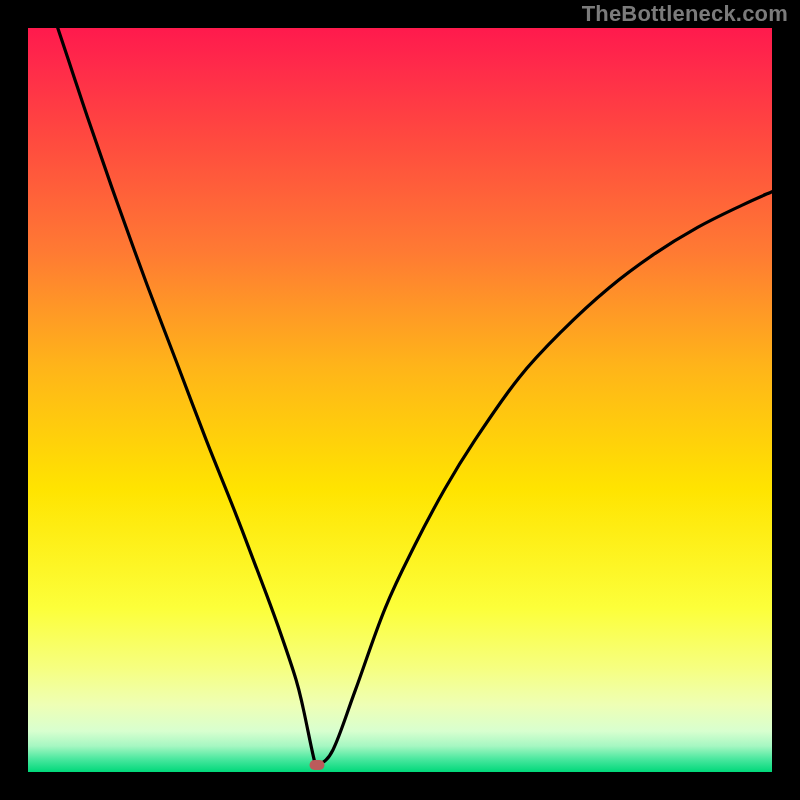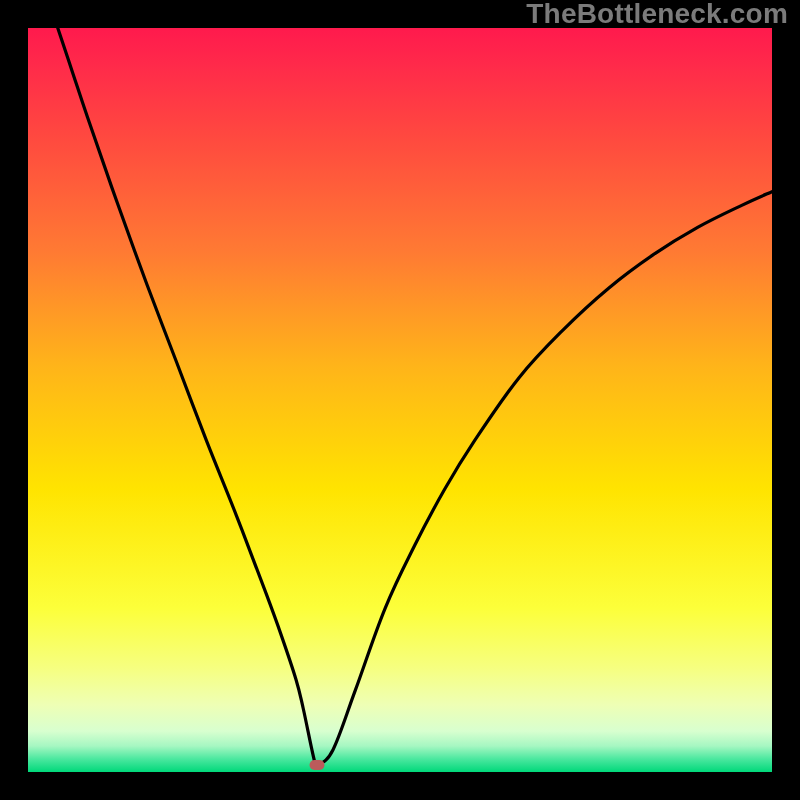--- a/index.html
+++ b/index.html
@@ -15,21 +15,21 @@
     position: absolute;
     inset: 0;
     background: #000000;
   }
   .watermark {
     position: absolute;
     top: 0;
     right: 12px;
     height: 28px;
     line-height: 28px;
-    font-size: 28px;
+    font-size: 22px;
     font-weight: 600;
     color: #7b7b7b;
     letter-spacing: 0.2px;
     z-index: 30;
   }
   .plot-area {
     position: absolute;
     left: 28px;
     top: 28px;
     width: 744px;

